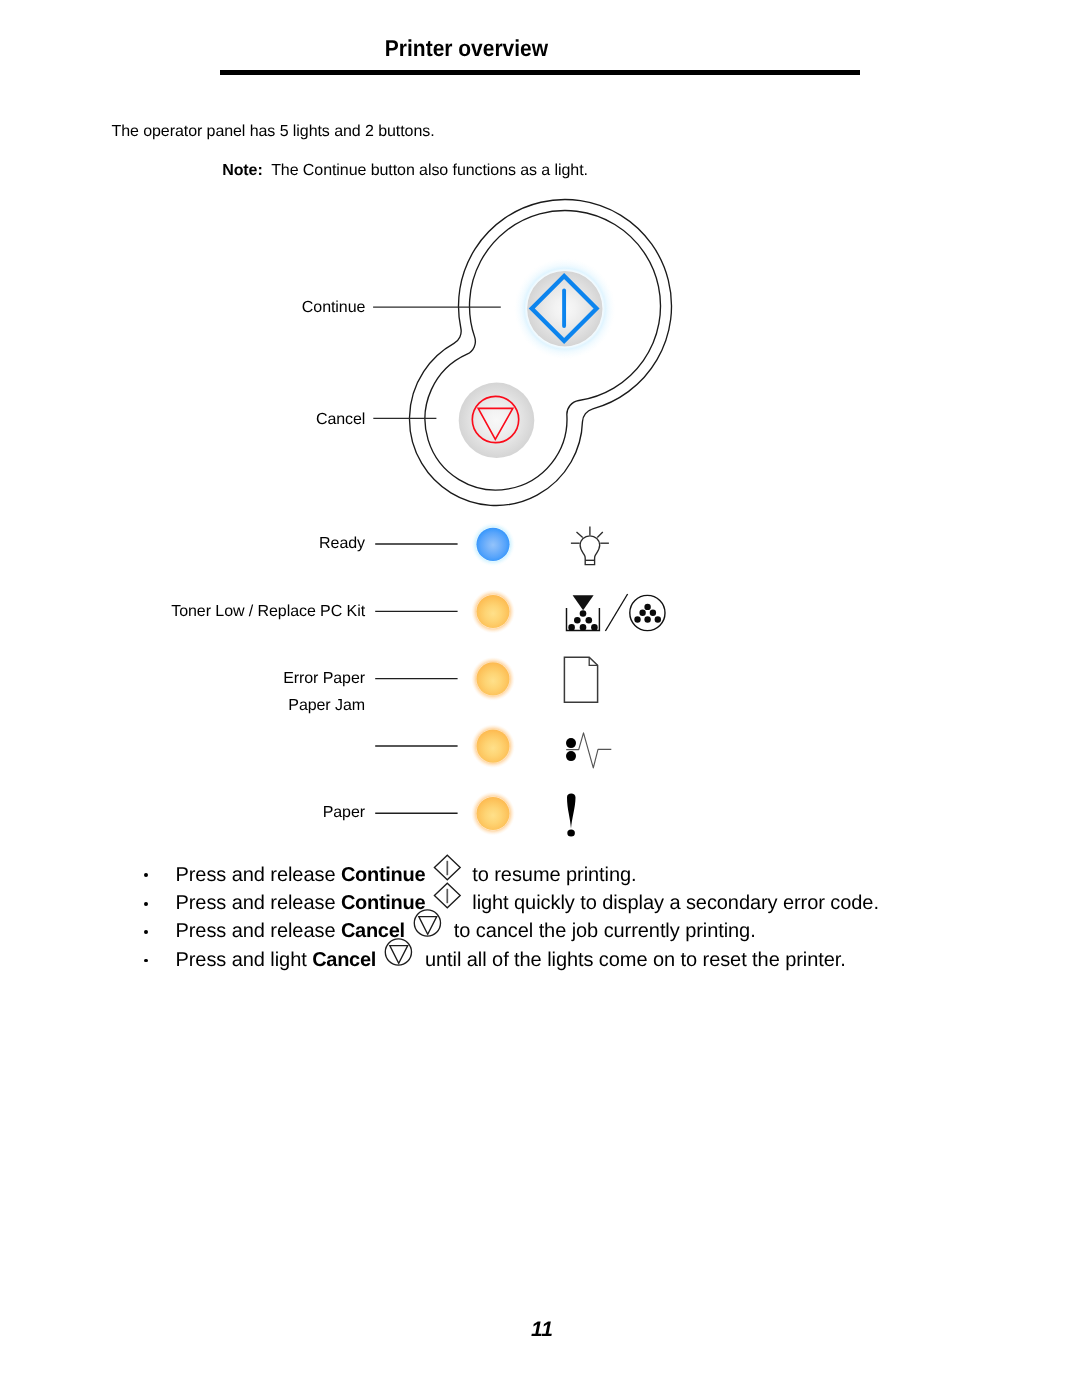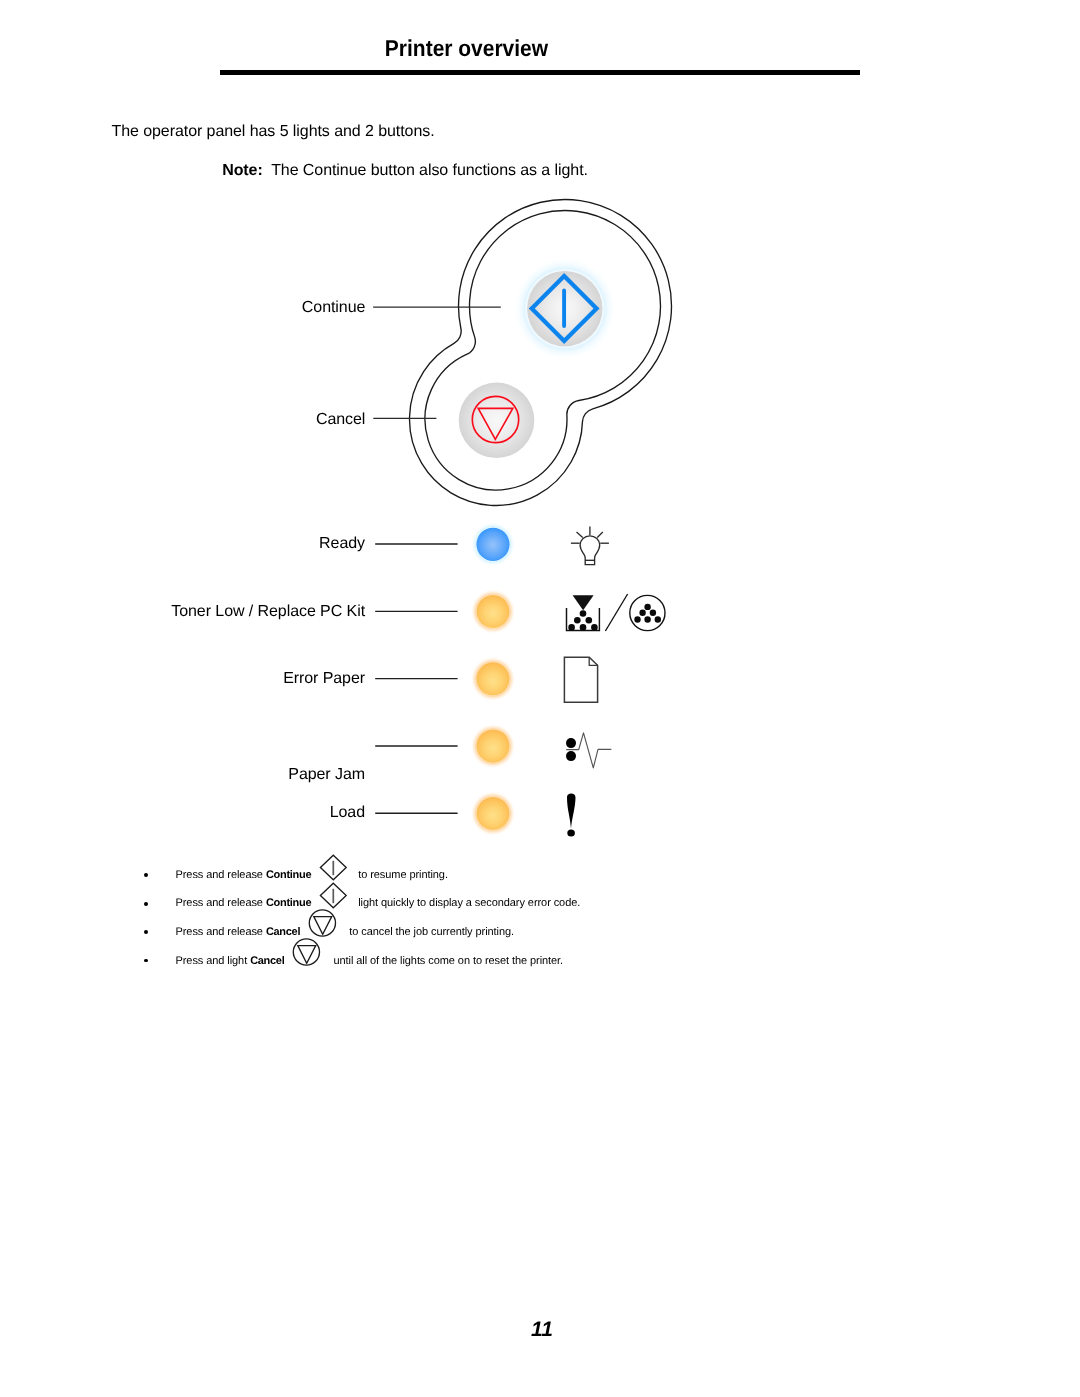--- a/index.html
+++ b/index.html
@@ -4,34 +4,34 @@
 <style>
   html,body{margin:0;padding:0;}
   body{width:1080px;height:1397px;background:#ffffff;font-family:"Liberation Sans",sans-serif;color:#000;position:relative;overflow:hidden;-webkit-font-smoothing:antialiased;text-rendering:geometricPrecision;}
   .page{position:absolute;left:0;top:0;width:1080px;height:1397px;transform:translateZ(0);will-change:transform;}
   .ttl{position:absolute;left:0;top:34.5px;width:932px;text-align:center;font-size:23px;font-weight:bold;line-height:26px;}
   .ttl span{display:inline-block;transform:scaleX(.912);transform-origin:center;}
   .rule{position:absolute;left:220px;top:70px;width:640px;height:4.8px;background:#000;}
   .p1{position:absolute;left:111.5px;top:122px;font-size:16px;line-height:20px;white-space:nowrap;letter-spacing:-0.075px;}
   .note{position:absolute;left:222.2px;top:161px;font-size:16px;line-height:20px;white-space:nowrap;letter-spacing:-0.075px;}
   .note b{font-weight:bold;}
-  .bullets{position:absolute;left:0;top:861.6px;width:1080px;font-size:11px;letter-spacing:-0.075px;}
+  .bullets{position:absolute;left:0;top:861.6px;width:1080px;font-size:20px;letter-spacing:-0.075px;}
   .bl{position:relative;height:28.4px;white-space:nowrap;}
   .bdot{position:absolute;left:144px;top:11.8px;width:3.8px;height:3.8px;background:#000;border-radius:50%;}
   .btxt{position:absolute;left:175.5px;top:0;line-height:20px;}
   .btxt b{font-weight:bold;letter-spacing:-0.29px;}
   .bsvg{display:inline-block;vertical-align:middle;position:relative;}
   .dia{top:-7.7px;}
   .tri{top:-8.9px;}
   .pnum{position:absolute;left:2px;top:1317.5px;width:1080px;text-align:center;font-size:21px;font-weight:bold;font-style:italic;}
   .co{position:absolute;font-size:16px;line-height:20px;text-align:right;letter-spacing:-0.075px;}
   .co-continue{left:150px;top:297.5px;width:215.3px;}
   .co-cancel{left:150px;top:409.5px;width:215.3px;}
   .lt{position:absolute;left:80px;width:285px;font-size:16px;line-height:20px;text-align:right;white-space:nowrap;letter-spacing:-0.075px;}
-  .lt-0{top:534px;} .lt-1{top:601.5px;} .lt-2{top:669px;} .lt-3{top:765px;} .lt-4{top:803px;}
+  .lt-0{top:534px;} .lt-1{top:601.5px;} .lt-2{top:669px;} .lt-3{top:696px;} .lt-4{top:803px;}
 </style>
 </head>
 <body>
 
 <div class="page">
   <div class="ttl"><span>Printer overview</span></div>
   <div class="rule"></div>
   <div class="p1">The operator panel has 5 lights and 2 buttons.</div>
   <div class="note"><b>Note:</b>&nbsp; <span>The Continue button also functions as a light.</span></div>
 
@@ -164,21 +164,21 @@
     <g fill="#000">
       <path d="M 567.0,797.2 C 567.0,794.8 568.7,793.6 571.2,793.6 C 573.7,793.6 575.5,794.9 575.5,797.5 C 575.5,803.0 574.4,808.4 573.4,813.6 C 572.4,818.7 571.4,823.6 571.0,828.4 C 570.6,823.6 569.8,818.8 568.8,813.8 C 567.8,808.6 567.0,802.7 567.0,797.2 Z"></path>
       <ellipse cx="571.1" cy="833.0" rx="3.8" ry="3.6"></ellipse>
     </g>
   </svg>
 
   <div class="lt lt-0">Ready</div>
   <div class="lt lt-1">Toner Low / Replace PC Kit</div>
   <div class="lt lt-2">Error Paper</div>
   <div class="lt lt-3">Paper Jam</div>
-  <div class="lt lt-4">Load</div>
+  <div class="lt lt-4">Paper</div>
 
   <div class="bullets">
     <div class="bl">
       <span class="bdot"></span>
       <span class="btxt"><span>Press and release </span><b>Continue</b><svg class="bsvg dia" width="47" height="27" viewBox="0 0 47 27">
             <path d="M 22.3,1.2 L 35.2,13.5 L 22.3,25.8 L 9.4,13.5 Z" fill="none" stroke="#1c1c1c" stroke-width="1.35"></path>
             <line x1="22.3" y1="6.8" x2="22.3" y2="21.2" stroke="#5a5a5a" stroke-width="1.7"></line>
           </svg><span>to resume printing.</span></span>
     </div>
     <div class="bl">

